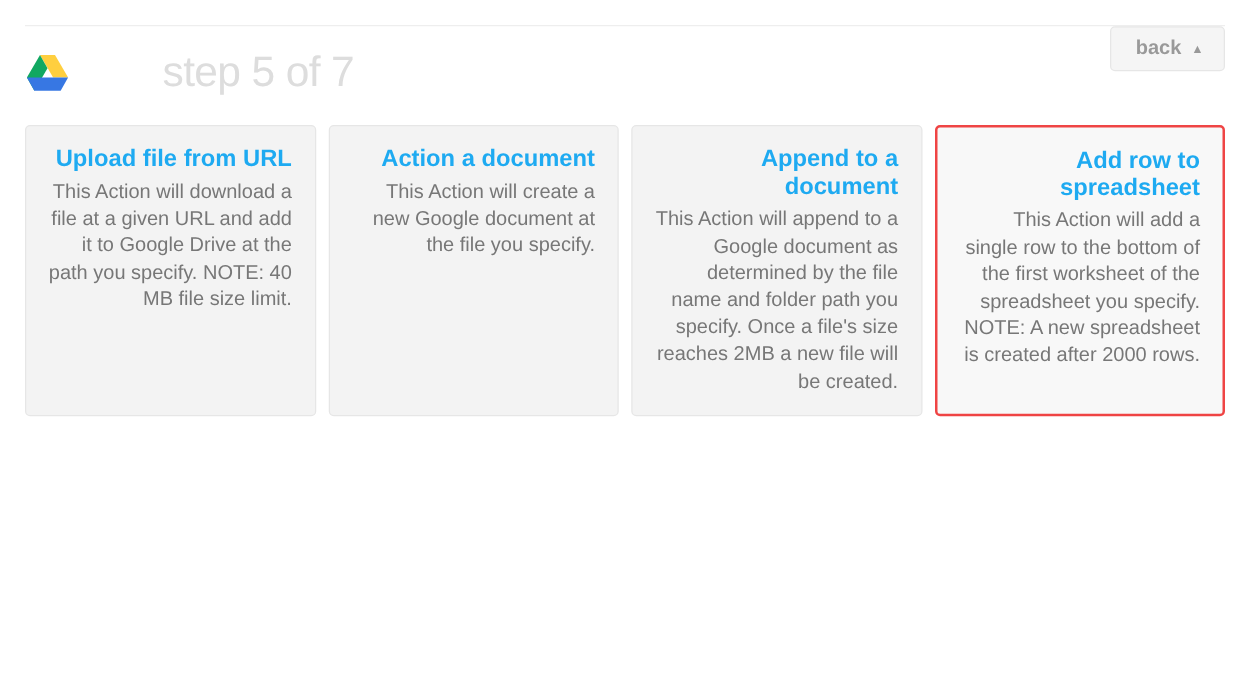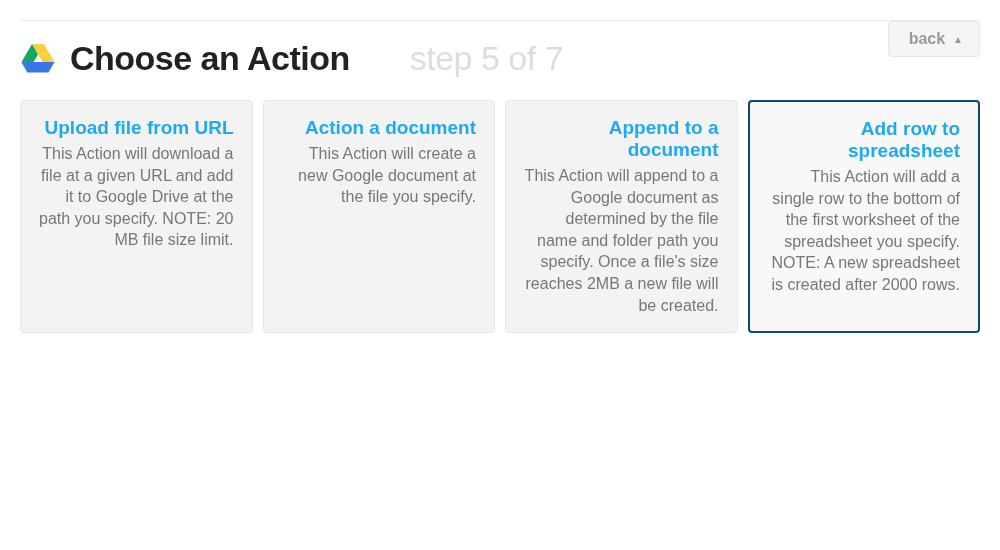--- a/index.html
+++ b/index.html
@@ -68,21 +68,21 @@
     }
     .action-card {
       background: #f3f3f3;
       border: 1px solid #e6e6e6;
       border-radius: 4px;
       padding: 16px 18px;
       cursor: pointer;
       min-height: 200px;
     }
     .action-card.selected {
-      border: 2px solid #0c4a6e;
+      border: 2px solid #ef4444;
       background: #f8f8f8;
     }
     .card-title {
       color: #1eaaf1;
       font-size: 19px;
       font-weight: 600;
       margin-bottom: 4px;
     }
     .card-desc {
       color: #777;
@@ -96,32 +96,31 @@
 <div class="divider-top"></div>
 
 <div class="header-row">
   <span class="drive-icon">
     <svg viewBox="0 0 48 48" width="36" height="36">
       <polygon points="16,4 32,4 46,28 30,28" fill="#ffcf3f"></polygon>
       <polygon points="2,28 16,4 24,18 10,42" fill="#11a861"></polygon>
       <polygon points="2,28 46,28 38,42 10,42" fill="#3777e3"></polygon>
     </svg>
   </span>
-  <h1 class="page-title">Choose an Action</h1>
   <div class="step-indicator">step 5 of 7</div>
   <button class="back-button">
     <span>back</span>
     <span class="arrow">▲</span>
   </button>
 </div>
 
 <div class="cards-grid">
   <div class="action-card">
     <div class="card-title">Upload file from URL</div>
-    <div class="card-desc">This Action will download a file at a given URL and add it to Google Drive at the path you specify. NOTE: 20 MB file size limit.</div>
+    <div class="card-desc">This Action will download a file at a given URL and add it to Google Drive at the path you specify. NOTE: 40 MB file size limit.</div>
   </div>
   <div class="action-card">
     <div class="card-title">Action a document</div>
     <div class="card-desc">This Action will create a new Google document at the file you specify.</div>
   </div>
   <div class="action-card">
     <div class="card-title">Append to a document</div>
     <div class="card-desc">This Action will append to a Google document as determined by the file name and folder path you specify. Once a file's size reaches 2MB a new file will be created.</div>
   </div>
   <div class="action-card selected">

